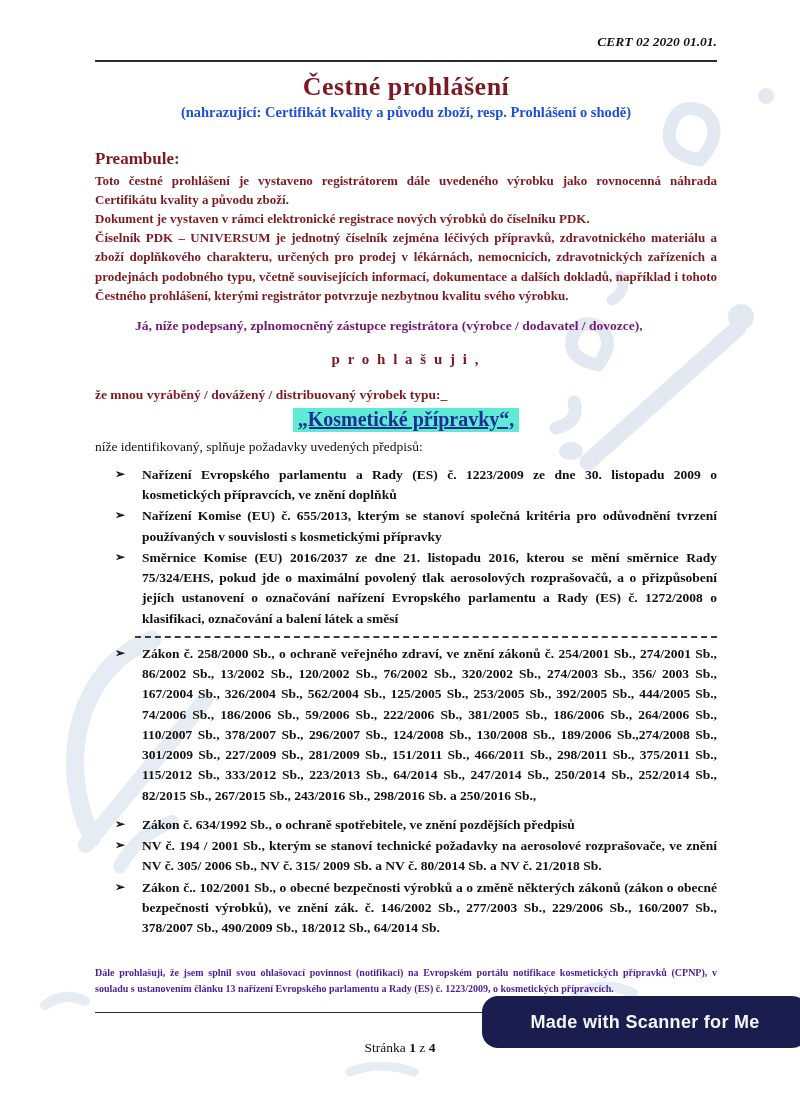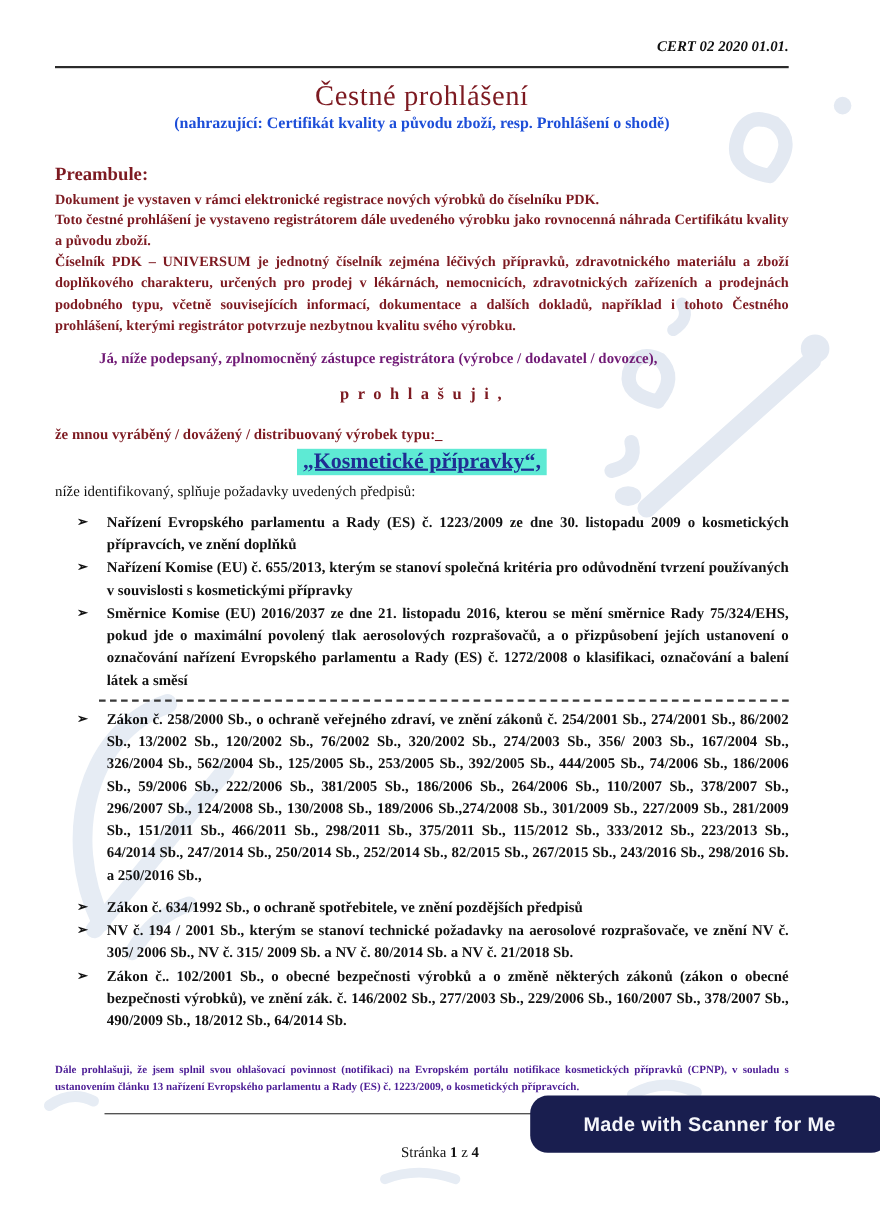--- a/index.html
+++ b/index.html
@@ -7,35 +7,35 @@
     position:relative;
     width:800px;height:1100px;
     background:#ffffff;
     overflow:hidden;
     font-family:"Liberation Serif", serif;
     color:#1a1a1a;
   }
   .watermark{position:absolute;top:0;left:0;z-index:0;pointer-events:none;}
   .content{
     position:relative;z-index:1;
-    padding:34px 83px 0 50px;
+    padding:34px 83px 0 95px;
   }
   .cert-code{
     text-align:right;
     font-style:italic;font-weight:700;
     font-size:13.5px;color:#111;
   }
   .topline{
     margin-top:10px;
     border-top:2.5px solid #2b2b2b;
   }
   .doc-title{
     margin:10px 0 0 0;
     text-align:center;
-    font-size:26px;font-weight:400;
+    font-size:26px;font-weight:700;
     color:#7d1a21;
     letter-spacing:0.5px;
   }
   .doc-subtitle{
     margin-top:2px;
     text-align:center;
     font-size:14.5px;font-weight:700;
     color:#1d4ed8;
   }
   .preamble-heading{
@@ -170,22 +170,22 @@
   <div class="content">
 
     <div class="cert-code">CERT 02 2020 01.01.</div>
 
     <div class="topline"></div>
 
     <h1 class="doc-title">Čestné prohlášení</h1>
     <div class="doc-subtitle">(nahrazující: Certifikát kvality a původu zboží, resp. Prohlášení o shodě)</div>
 
     <h2 class="preamble-heading">Preambule:</h2>
+    <p class="pre-line">Toto čestné prohlášení je vystaveno registrátorem dále uvedeného výrobku jako rovnocenná náhrada Certifikátu kvality a původu zboží.</p>
     <p class="pre-line">Dokument je vystaven v rámci elektronické registrace nových výrobků do číselníku PDK.</p>
-    <p class="pre-line">Toto čestné prohlášení je vystaveno registrátorem dále uvedeného výrobku jako rovnocenná náhrada Certifikátu kvality a původu zboží.</p>
     <p class="pre-line">Číselník PDK – UNIVERSUM je jednotný číselník zejména léčivých přípravků, zdravotnického materiálu a zboží doplňkového charakteru, určených pro prodej v lékárnách, nemocnicích, zdravotnických zařízeních a prodejnách podobného typu, včetně souvisejících informací, dokumentace a dalších dokladů, například i tohoto Čestného prohlášení, kterými registrátor potvrzuje nezbytnou kvalitu svého výrobku.</p>
 
     <div class="intro-line">Já, níže podepsaný, zplnomocněný zástupce registrátora (výrobce / dodavatel / dovozce),</div>
 
     <div class="declare-verb">p r o h l a š u j i ,</div>
 
     <div class="product-line">že mnou vyráběný / dovážený  / distribuovaný výrobek typu:_</div>
 
     <div class="highlight-row">
       <span class="highlight">„Kosmetické přípravky“,</span>

